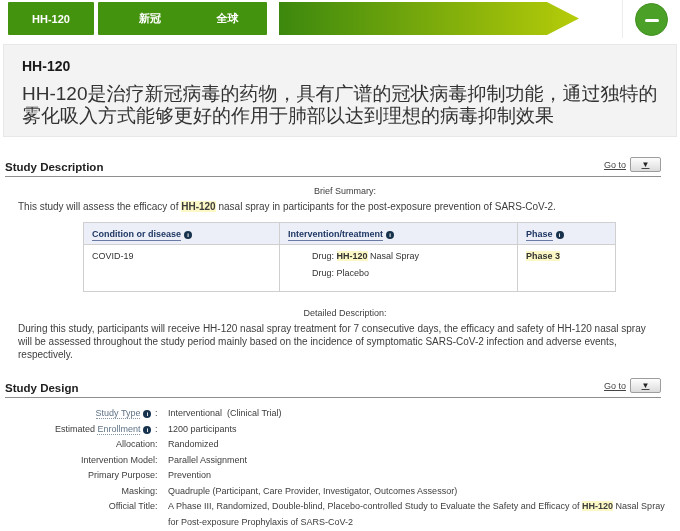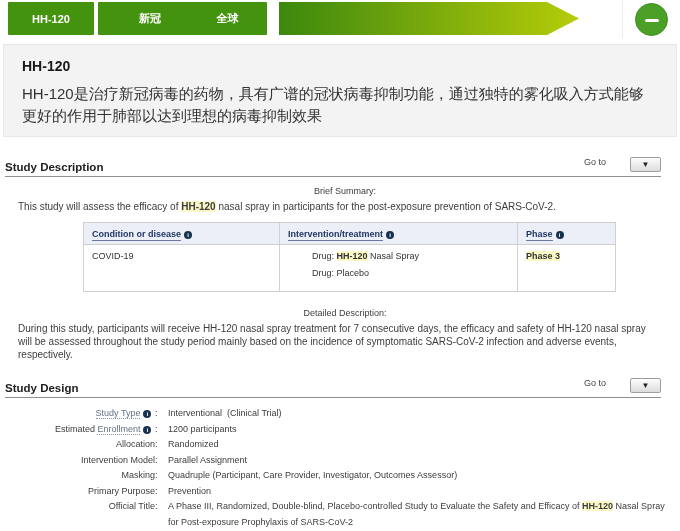--- a/index.html
+++ b/index.html
@@ -20,27 +20,27 @@
                 display:flex; align-items:center; justify-content:center; }
   .minus-btn { width:33px; height:33px; border-radius:50%; background:#4ba127; border:1px solid #3f8d1d;
                position:relative; cursor:pointer; }
   .minus-btn::after { content:""; position:absolute; left:9px; top:15px; width:14px; height:3px;
                       border-radius:2px; background:#fff; }
 
   
   .graybox { margin:6px 3px 0 3px; background:#f3f3f3; border:1px solid #e7e7e7;
              padding:13px 18px 12px 18px; height:93px; }
   .graybox h1 { font-size:14px; font-weight:bold; color:#1a1a1a; margin-bottom:9px; }
-  .graybox p  { font-size:15px; color:#333; line-height:22px; }
+  .graybox p  { font-size:19px; color:#333; line-height:22px; }
 
   
   .sec-head { margin:20px 19px 4px 5px; display:flex; align-items:flex-end; justify-content:space-between;
               border-bottom:1px solid #8f8f8f; padding-bottom:3px; }
   .sec-title { font-size:11.5px; font-weight:bold; color:#212121; }
-  .goto { display:flex; gap:24px; font-size:9px; color:#444; margin-bottom:1px; }
+  .goto { display:flex; align-items:center; gap:4px; font-size:9px; color:#444; margin-bottom:1px;text-decoration:underline; }
   .goto-btn { width:31px; height:15px; background:linear-gradient(#fdfdfd,#dcdcdc); border:1px solid #9d9d9d;
               border-radius:2px; font-size:8px; color:#222; text-align:center; line-height:13px; cursor:pointer; }
 
   
   .blk-label { margin:9px 0 0 10px; font-size:9px; color:#3d3d3d;text-align:center; }
   .blk-text  { margin:4px 20px 0 18px; font-size:10px; color:#3d3d3d; line-height:13px; max-width:642px; }
   .hl { background:#fcf8c5; font-weight:bold; }
   .hl:empty { display:none; }
 
   
@@ -144,27 +144,27 @@
     <div class="sd-label"><span>Allocation</span><span>: </span></div>
     <div class="sd-value"><span>Randomized</span><span></span></div>
   </div>
 
   <div class="sd-row">
     <div class="sd-label"><span>Intervention Model</span><span>: </span></div>
     <div class="sd-value"><span>Parallel Assignment</span><span></span></div>
   </div>
 
   <div class="sd-row">
-    <div class="sd-label"><span>Masking</span><span>: </span></div>
-    <div class="sd-value"><span>Quadruple (Participant, Care Provider, Investigator, Outcomes Assessor)</span><span></span></div>
+    <div class="sd-label"><span>Primary Purpose</span><span>: </span></div>
+    <div class="sd-value"><span>Prevention</span><span></span></div>
   </div>
 
   <div class="sd-row">
-    <div class="sd-label"><span>Primary Purpose</span><span>: </span></div>
-    <div class="sd-value"><span>Prevention</span><span></span></div>
+    <div class="sd-label"><span>Masking</span><span>: </span></div>
+    <div class="sd-value"><span>Quadruple (Participant, Care Provider, Investigator, Outcomes Assessor)</span><span></span></div>
   </div>
 
   <div class="sd-row">
     <div class="sd-label"><span>Official Title</span><span>: </span></div>
     <div class="sd-value"><span>A Phase III, Randomized, Double-blind, Placebo-controlled Study to Evaluate the Safety and Efficacy of </span><span class="hl">HH-120</span><span> Nasal Spray for Post-exposure Prophylaxis of SARS-CoV-2</span></div>
   </div>
 
   <div class="sd-row">
     <div class="sd-label"><span>Estimated </span><a class="term">Study Start Date</a><i class="info">i</i><span> : </span></div>
     <div class="sd-value"><span>March 28, 2023</span><span></span></div>

